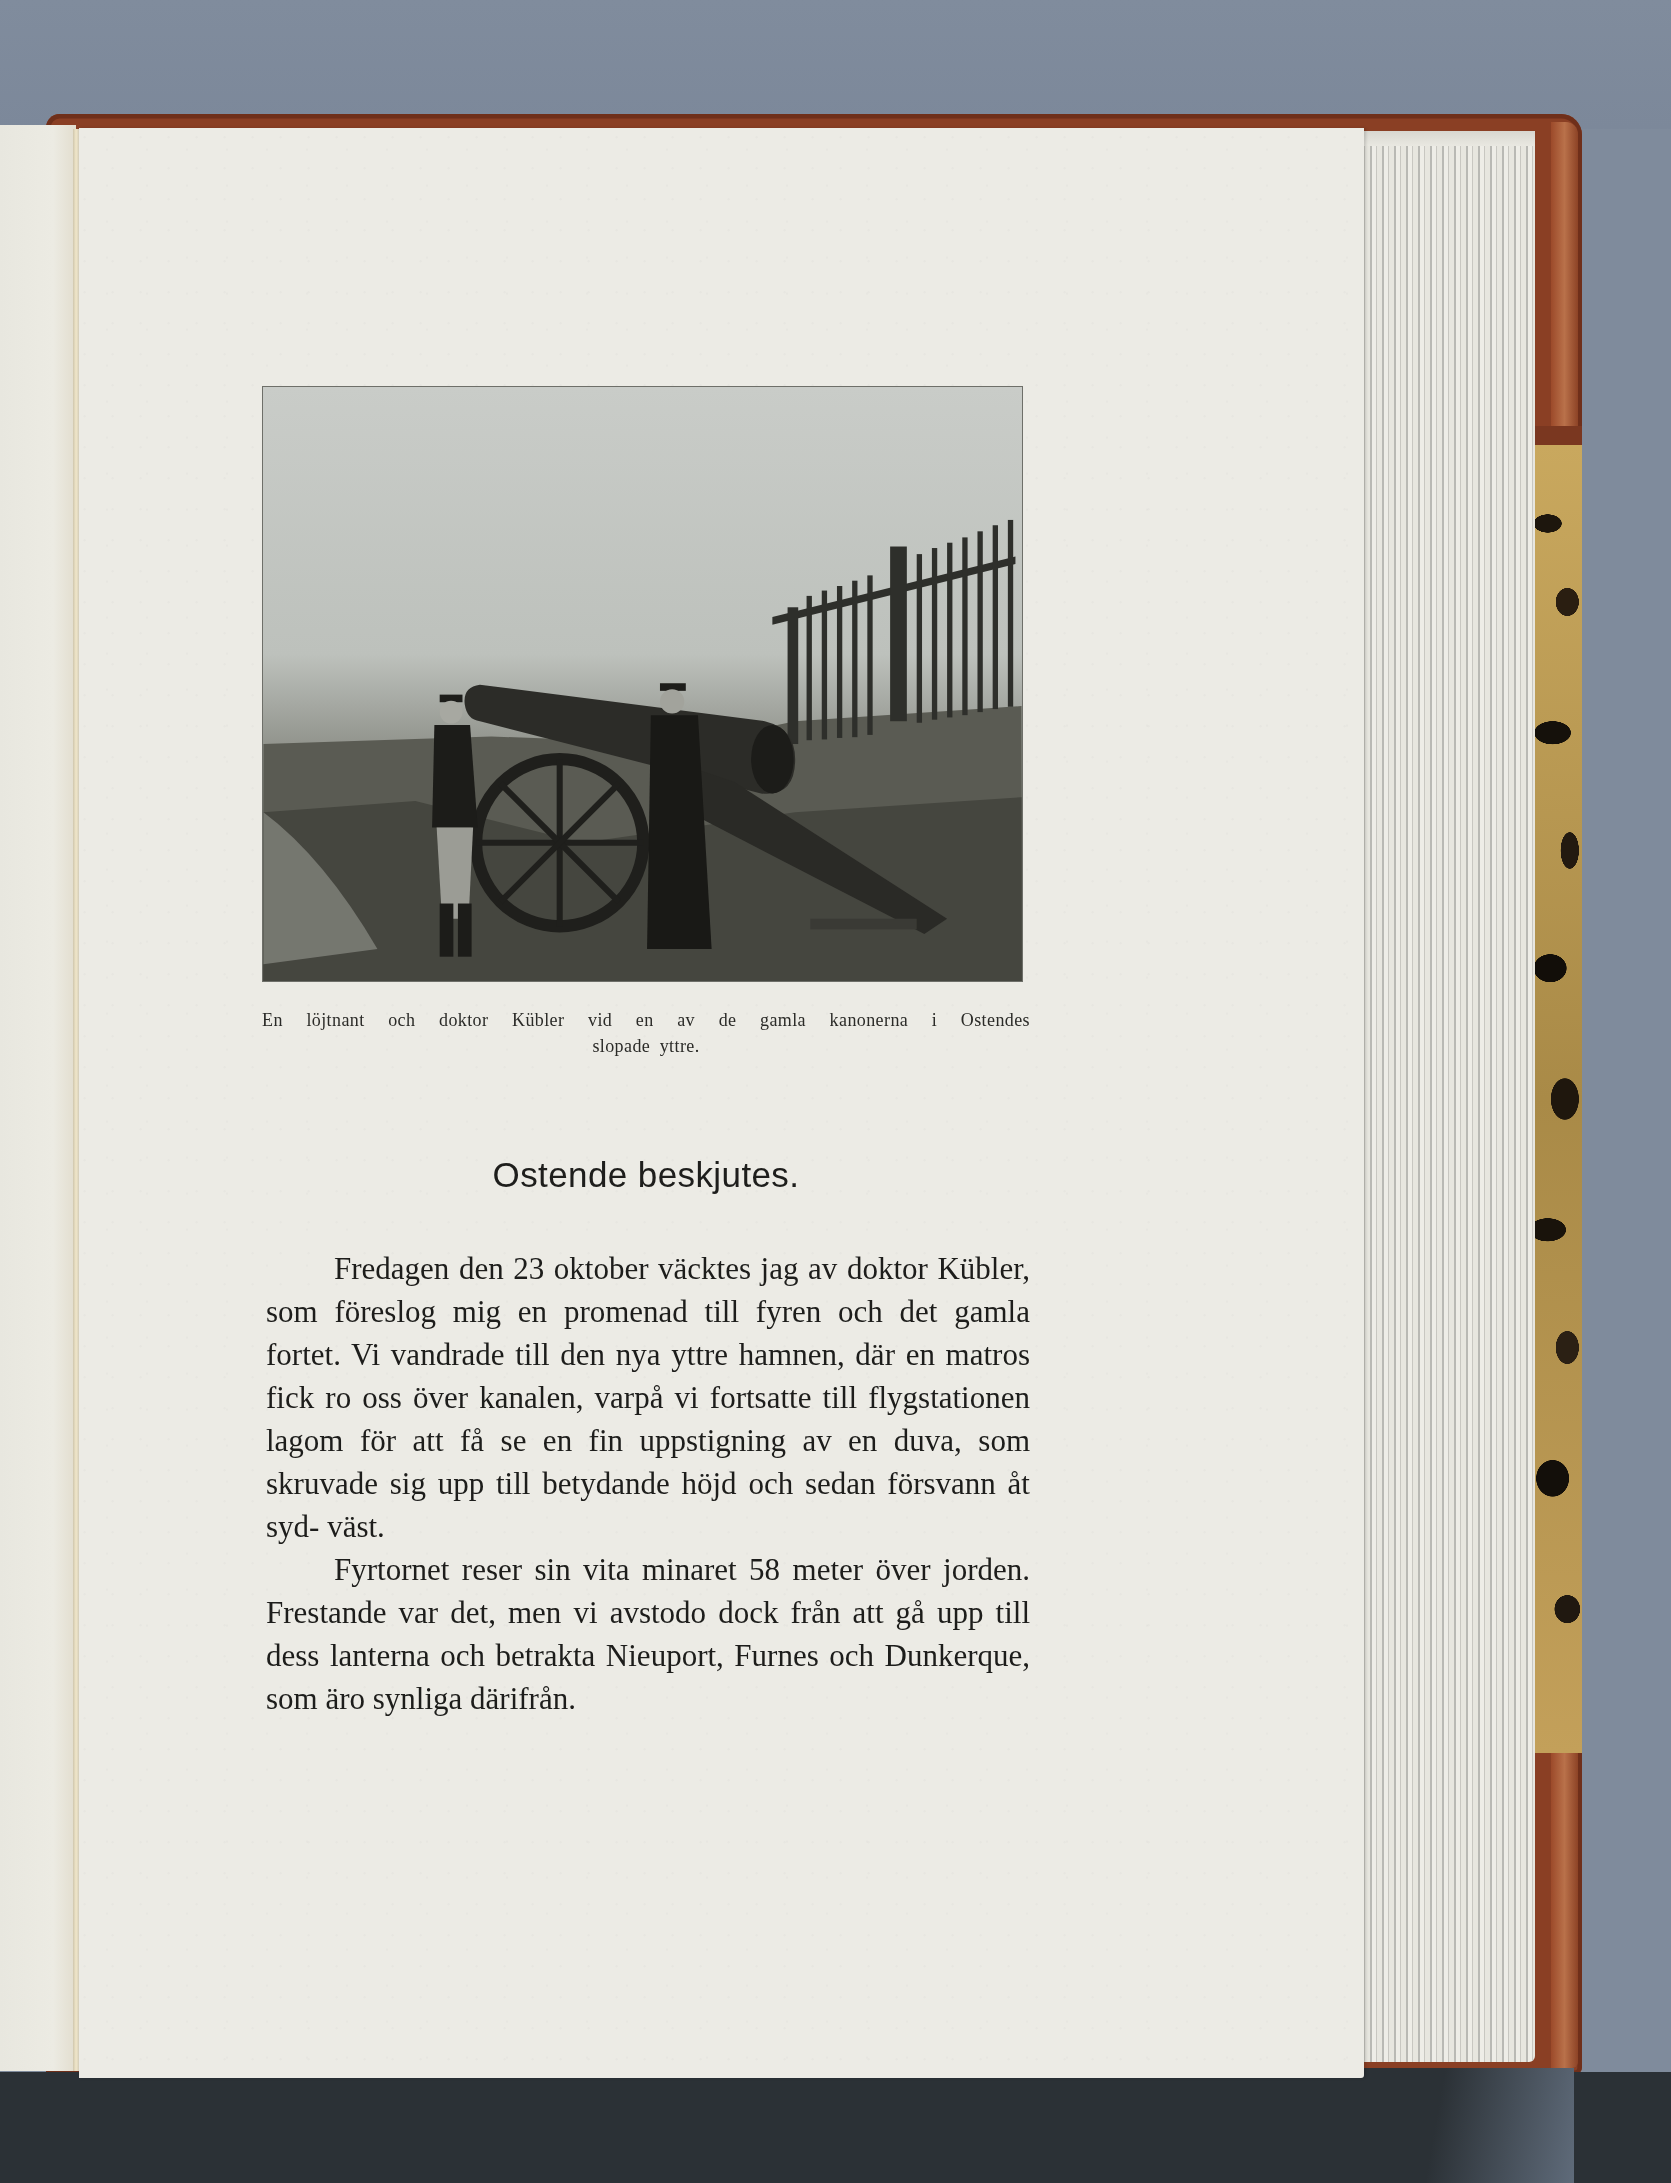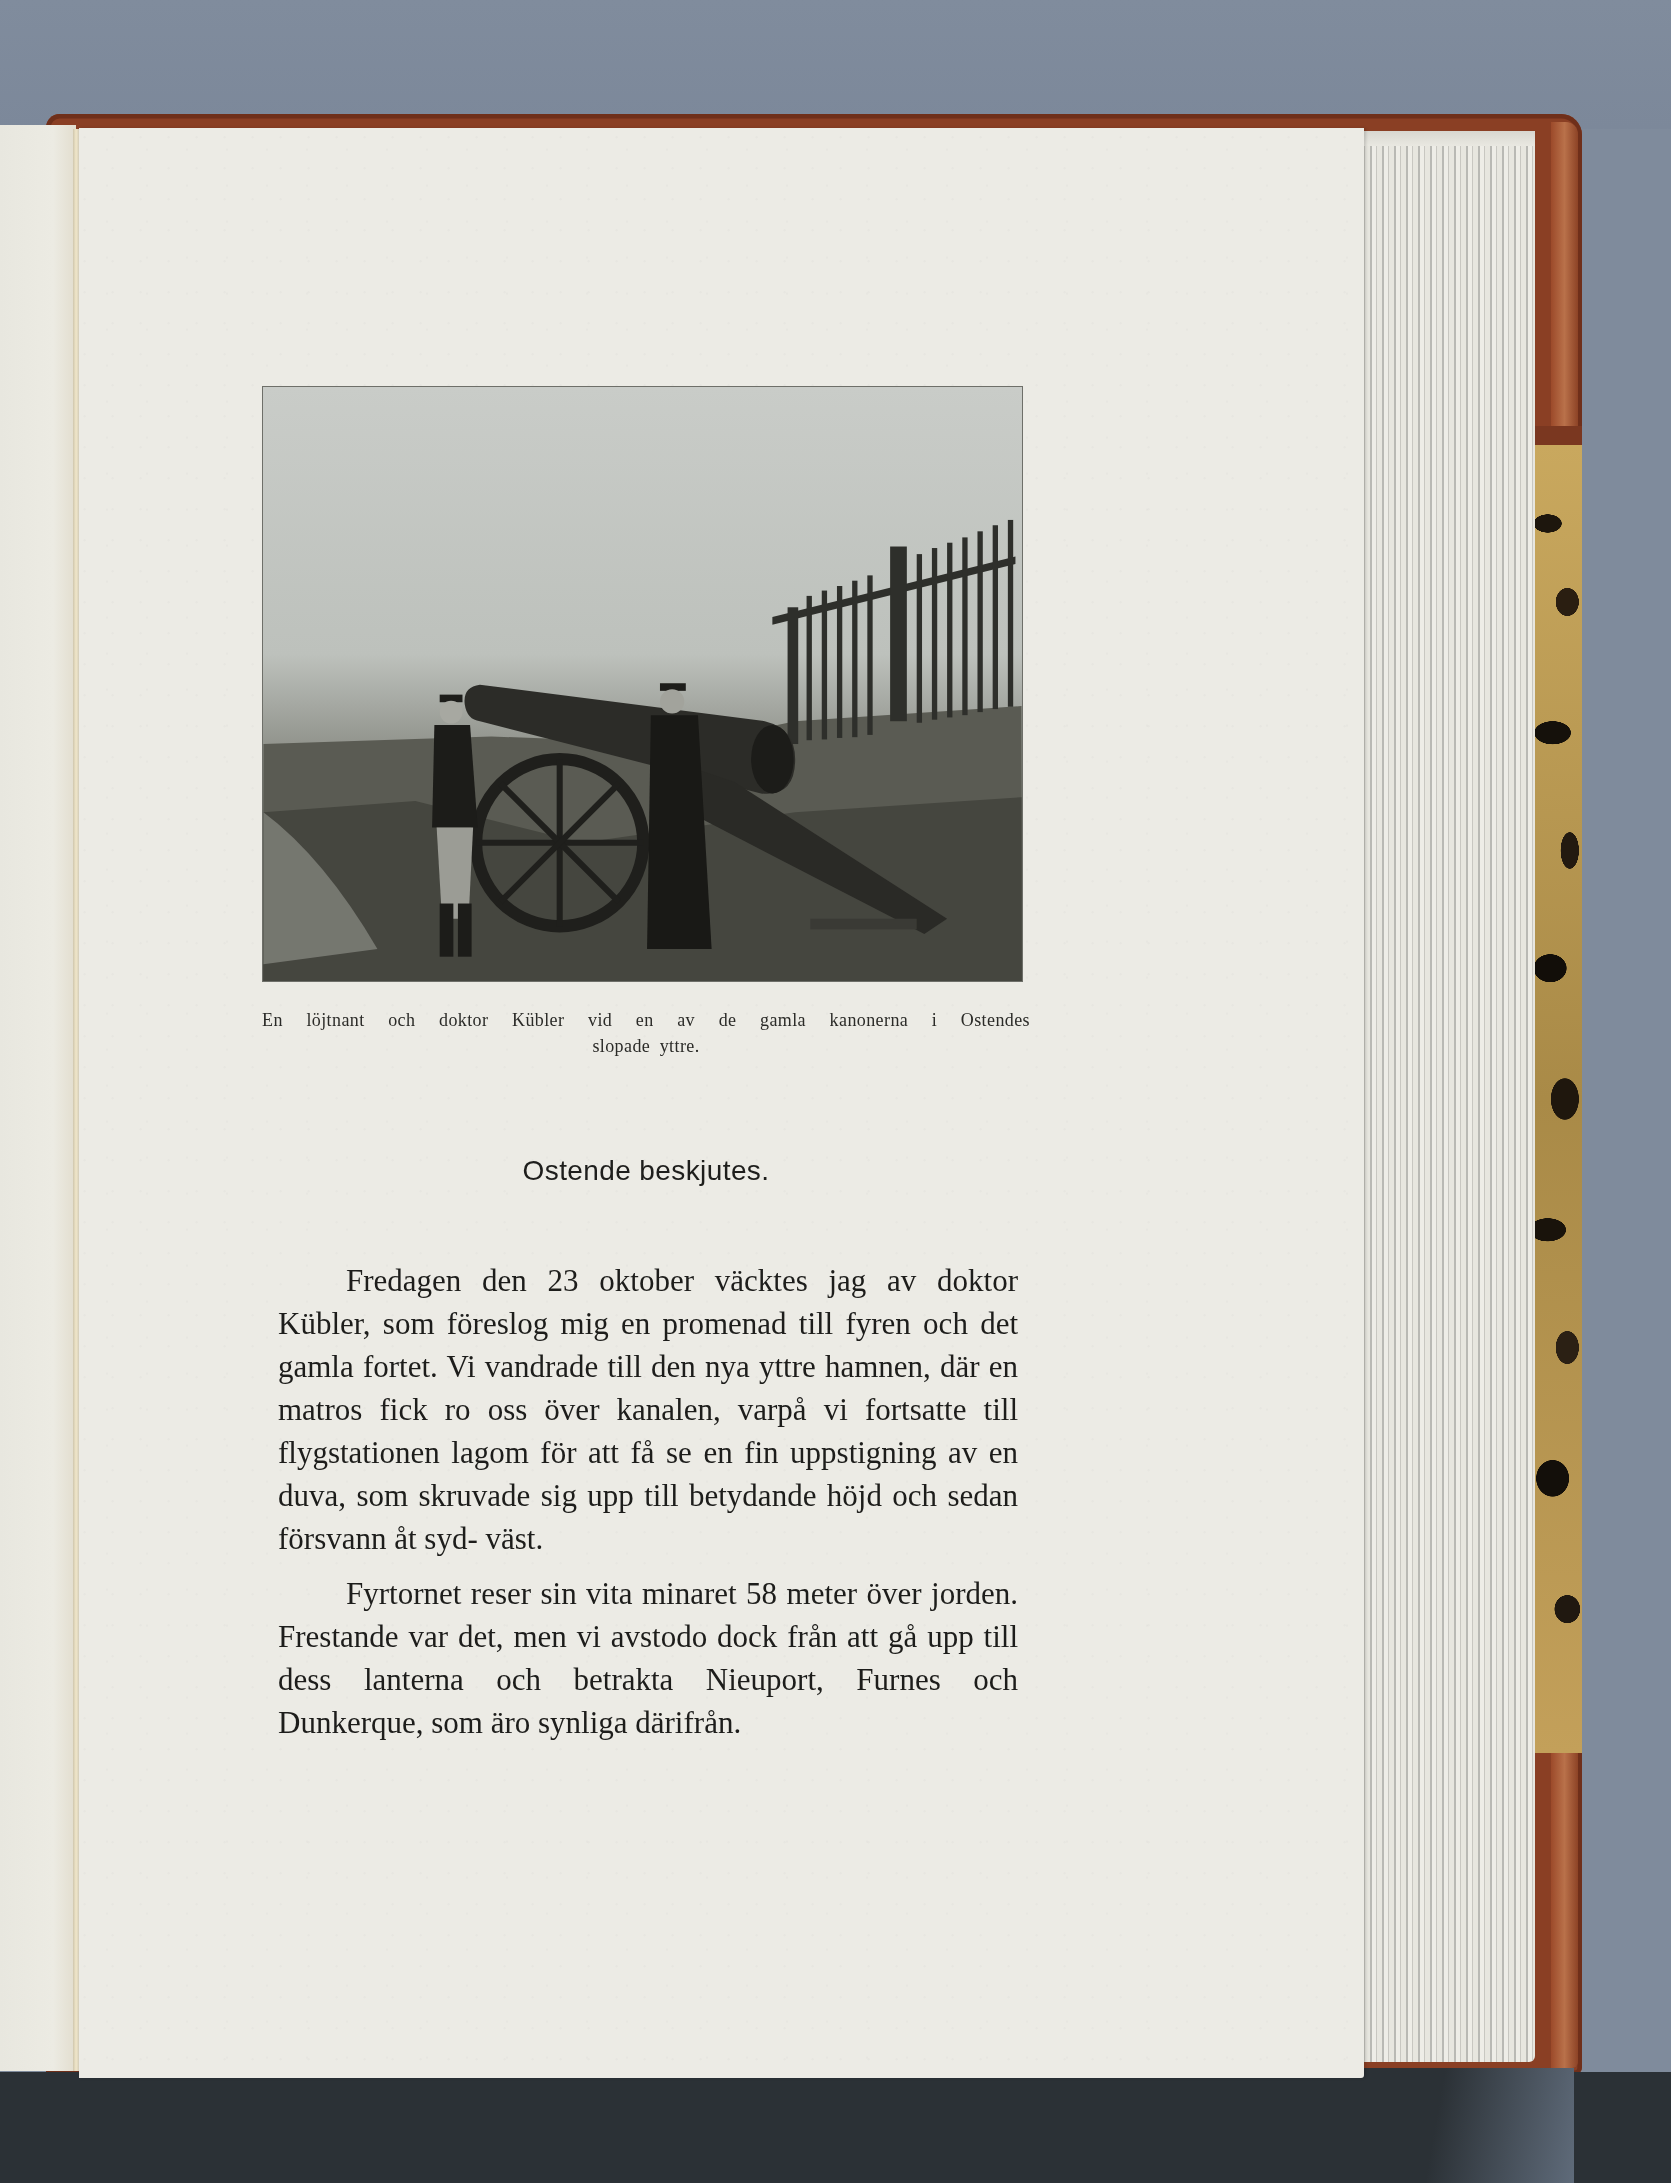--- a/index.html
+++ b/index.html
@@ -101,30 +101,30 @@
       text-align: justify; text-align-last: center;
       letter-spacing: 0.4px; word-spacing: 4.6px;
     }
     .caption .line1 { display: block; text-align: justify; text-align-last: justify; }
     .caption .line2 { display: block; text-align: center; }
     
     .heading {
       position: absolute; left: 262px; top: 1155px; width: 768px;
       text-align: center;
       font-family: "Liberation Sans", sans-serif;
-      font-size: 28px; color: #1e1e1c; letter-spacing: 0.4px;
+      font-size: 35px; color: #1e1e1c; letter-spacing: 0.4px;
     }
     
     .body-text {
       position: absolute; left: 266px; top: 1247px; width: 764px;
       font-family: "Liberation Serif", serif;
       font-size: 31px; line-height: 43px; color: #1d1d1b;
       text-align: justify;
     }
-    .para { margin: 12px; text-indent: 68px; }
+    .para { margin: 0; text-indent: 68px; }
   </style>
 </head>
 <body>
 
 <div class="backdrop-top"></div>
 <div class="cover"></div>
 <div class="cover-worn"></div>
 <div class="marble-top"></div>
 <div class="marble"></div>
 <div class="page-stack"></div>

